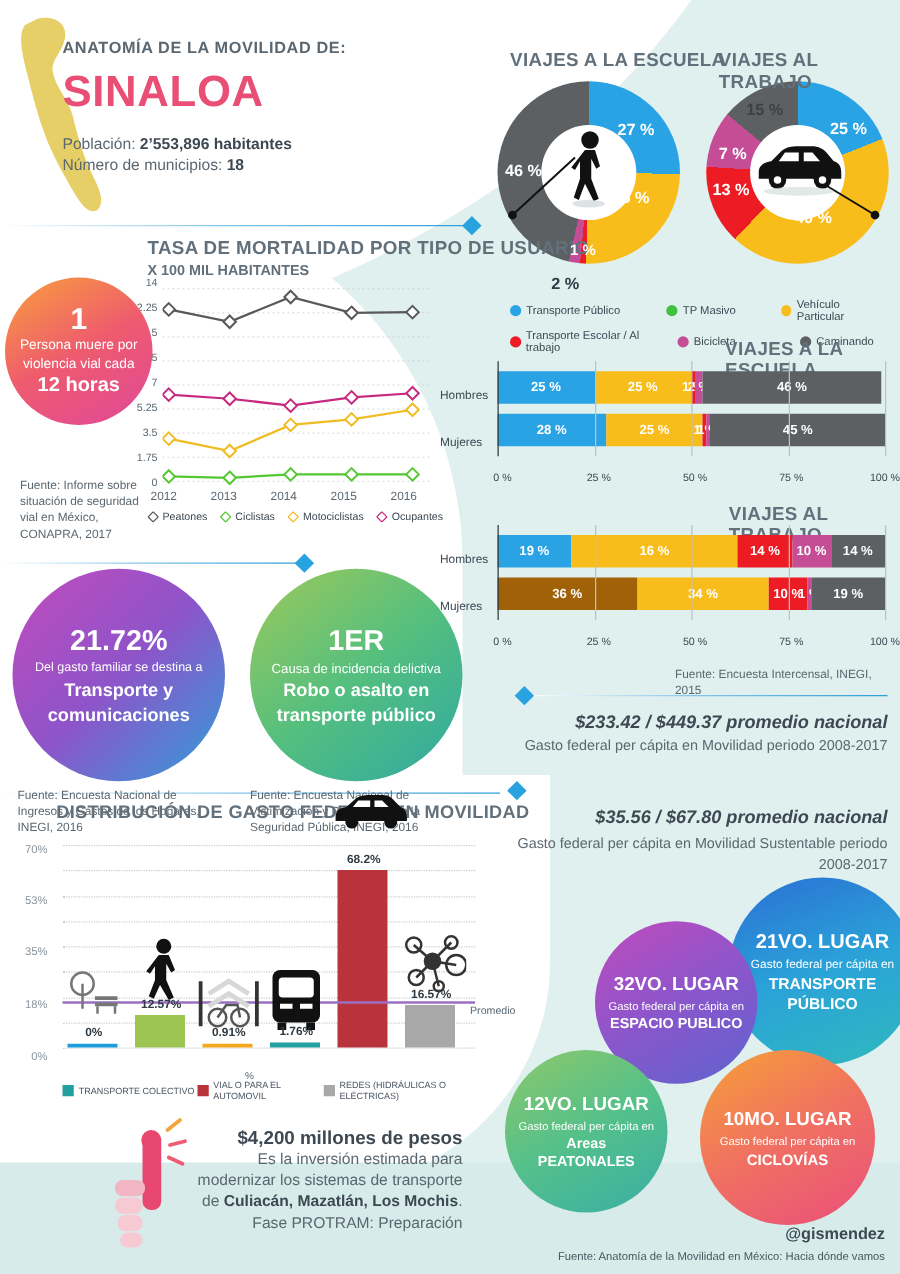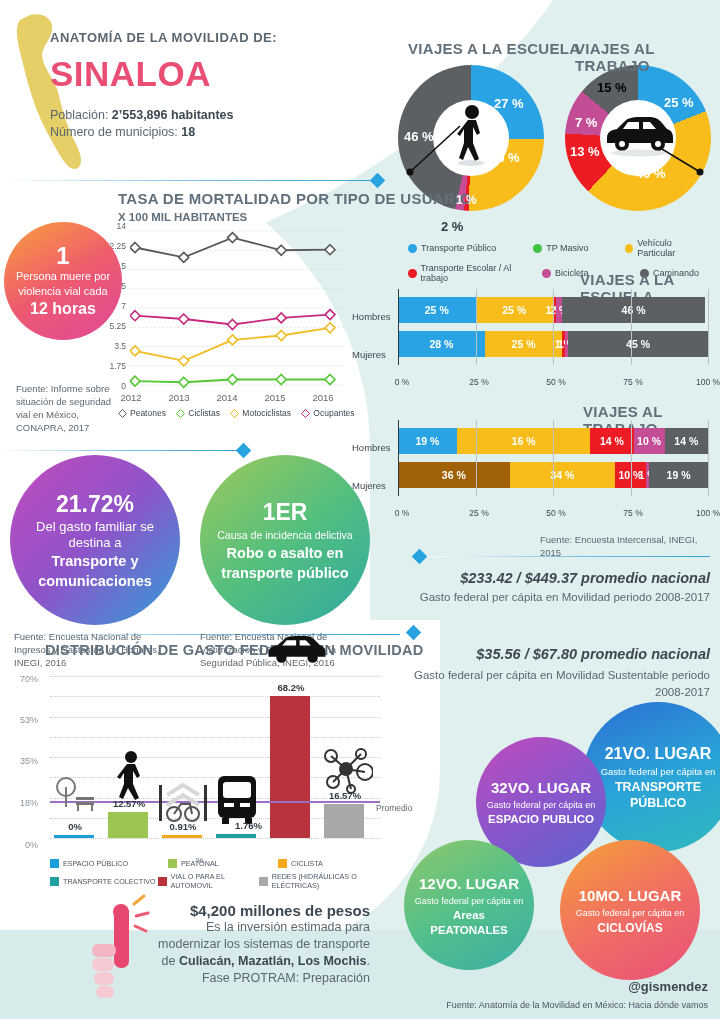--- a/index.html
+++ b/index.html
@@ -176,21 +176,21 @@
   <ellipse cx="38" cy="43" rx="28" ry="3.5" fill="#cfd7d9" opacity=".6"></ellipse>
 </svg>
 <svg class="leader" style="left:645px;top:136px;width:62px;height:44px;" viewBox="0 0 62 44">
   <line x1="2" y1="4" x2="55" y2="36" stroke="#111" stroke-width="1.6"></line>
   <circle cx="55" cy="36" r="3.5" fill="#111"></circle>
 </svg>
 <div class="dlab" style="left:664px;top:95px;color:#fff;">25 %</div>
 <div class="dlab" style="left:636px;top:166px;color:#fff;">40 %</div>
 <div class="dlab" style="left:570px;top:144px;color:#fff;">13 %</div>
 <div class="dlab" style="left:575px;top:115px;color:#fff;">7 %</div>
-<div class="dlab" style="left:597px;top:80px;color:#000000;">15 %</div>
+<div class="dlab" style="left:597px;top:80px;color:#404040;">15 %</div>
 
 <div class="legend-row" style="left:408px;top:238px;width:305px;">
   <div style="display:flex;">
     <span class="lg" style="width:128px;">
       <i style="background:#2aa3e4"></i>
         <span>Transporte Público</span>
       </span>
     <span class="lg" style="width:92px;">
       <i style="background:#3fc23f"></i>
         <span>TP Masivo</span>
@@ -414,21 +414,21 @@
 <div class="sb-axis" style="left:613px;top:508px;">75 %</div>
 <div class="sb-axis" style="left:688px;top:508px;">100 %</div>
 <div class="src" style="left:540px;top:533px;width:175px;text-align:left;">Fuente: Encuesta Intercensal, INEGI, 2015</div>
 
 <div class="sep" style="left:0px;top:450px;width:238px;"></div>
 <div class="dot" style="left:238px;top:445px;"></div>
 
 <div class="circ" style="left:10px;top:455px;width:170px;height:170px;
      background:linear-gradient(135deg,#c24bbd,#8e54c9,#2f9fd8);">
   <div class="big" style="font-size:23px;line-height:30px;">21.72%</div>
-  <div style="font-size:13px;line-height:16px;">Del gasto familiar  se destina a</div>
+  <div style="font-size:10px;line-height:16px;">Del gasto familiar  se destina a</div>
   <div class="big" style="font-size:14.5px;line-height:20px;">Transporte y</div>
   <div class="big" style="font-size:14.5px;line-height:20px;">comunicaciones</div>
 </div>
 <div class="src" style="left:14px;top:630px;width:165px;">Fuente: Encuesta Nacional de Ingresos y Gastos de los Hogares, INEGI, 2016</div>
 
 <div class="circ" style="left:200px;top:455px;width:170px;height:170px;
      background:linear-gradient(140deg,#9ec95a,#55bf7e,#2fa9a2);">
   <div class="big" style="font-size:23px;line-height:30px;">1ER</div>
   <div style="font-size:10.5px;line-height:16px;">Causa de incidencia delictiva</div>
   <div class="big" style="font-size:14.5px;line-height:20px;">Robo o asalto en</div>
@@ -487,21 +487,21 @@
     <div style="position:absolute;left:107px;top:97px;width:52px;text-align:center;z-index:5;"><svg viewBox="0 0 52 52" width="52" height="52">
         <path d="M10 22 L26 12 L42 22" fill="none" stroke="#d8d8d8" stroke-width="4"></path>
         <path d="M10 32 L26 22 L42 32" fill="none" stroke="#d8d8d8" stroke-width="4"></path>
         <circle cx="17" cy="41" r="7" fill="none" stroke="#555" stroke-width="2"></circle>
         <circle cx="35" cy="41" r="7" fill="none" stroke="#555" stroke-width="2"></circle>
         <path d="M17 41 L24 31 L33 31 L35 41" fill="none" stroke="#555" stroke-width="2"></path>
         <rect x="2" y="12" width="3" height="36" fill="#333"></rect>
         <rect x="47" y="12" width="3" height="36" fill="#333"></rect>
       </svg></div>
     <div class="gb-bar" style="left:166px;top:158.3446153846154px;width:40px;height:3.6553846153846155px;background:#22a0a0;"></div>
-    <div class="gb-val" style="left:162px;top:144.3446153846154px;width:50px;text-align:right;z-index:6;">1.76%</div>
+    <div class="gb-val" style="left:162px;top:144.3446153846154px;width:50px;text-align:center;z-index:6;">1.76%</div>
     <div style="position:absolute;left:161px;top:96.3446153846154px;width:52px;text-align:center;z-index:5;"><svg viewBox="0 0 50 54" width="50" height="54">
         <rect x="6" y="4" width="38" height="42" rx="6" fill="#111"></rect>
         <rect x="11" y="10" width="28" height="16" rx="3" fill="#fff"></rect>
         <rect x="12" y="31" width="10" height="4" fill="#fff"></rect>
         <rect x="28" y="31" width="10" height="4" fill="#fff"></rect>
         <rect x="10" y="46" width="7" height="6" fill="#111"></rect>
         <rect x="33" y="46" width="7" height="6" fill="#111"></rect>
       </svg></div>
     <div class="gb-bar" style="left:220px;top:20.35384615384615px;width:40px;height:141.64615384615385px;background:#b8333c;"></div>
     <div class="gb-val" style="left:216px;top:6.353846153846149px;width:50px;text-align:center;z-index:6;">68.2%</div>
@@ -524,34 +524,20 @@
         <line x1="27" y1="27" x2="12" y2="14" stroke="#333" stroke-width="2"></line>
         <line x1="27" y1="27" x2="42" y2="12" stroke="#333" stroke-width="2"></line>
         <line x1="27" y1="27" x2="46" y2="30" stroke="#333" stroke-width="2"></line>
         <line x1="27" y1="27" x2="14" y2="40" stroke="#333" stroke-width="2"></line>
         <line x1="27" y1="27" x2="32" y2="47" stroke="#333" stroke-width="2"></line>
       </svg></div>
   </div>
 <div style="position:absolute;left:376px;top:803px;font-size:8.5px;color:#5b6770;z-index:5;">Promedio</div>
 
 <div class="gb-legend" style="left:50px;top:859px;width:345px;">
-  <div style="display:flex;">
-    <span class="li" style="width:118px;">
-      <i style="background:#1b9ed9"></i>
-        <span>ESPACIO PÚBLICO</span>
-      </span>
-    <span class="li" style="width:110px;">
-      <i style="background:#9cc552"></i>
-        <span>PEATONAL</span>
-      </span>
-    <span class="li">
-      <i style="background:#f5a81c"></i>
-        <span>CICLISTA</span>
-      </span>
-  </div>
   <div style="display:flex;margin-top:4px;">
     <span class="li" style="width:118px;">
       <i style="background:#22a0a0"></i>
         <span>TRANSPORTE COLECTIVO</span>
       </span>
     <span class="li" style="width:110px;">
       <i style="background:#b8333c"></i>
         <span>VIAL O PARA EL AUTOMOVIL</span>
       </span>
     <span class="li">

